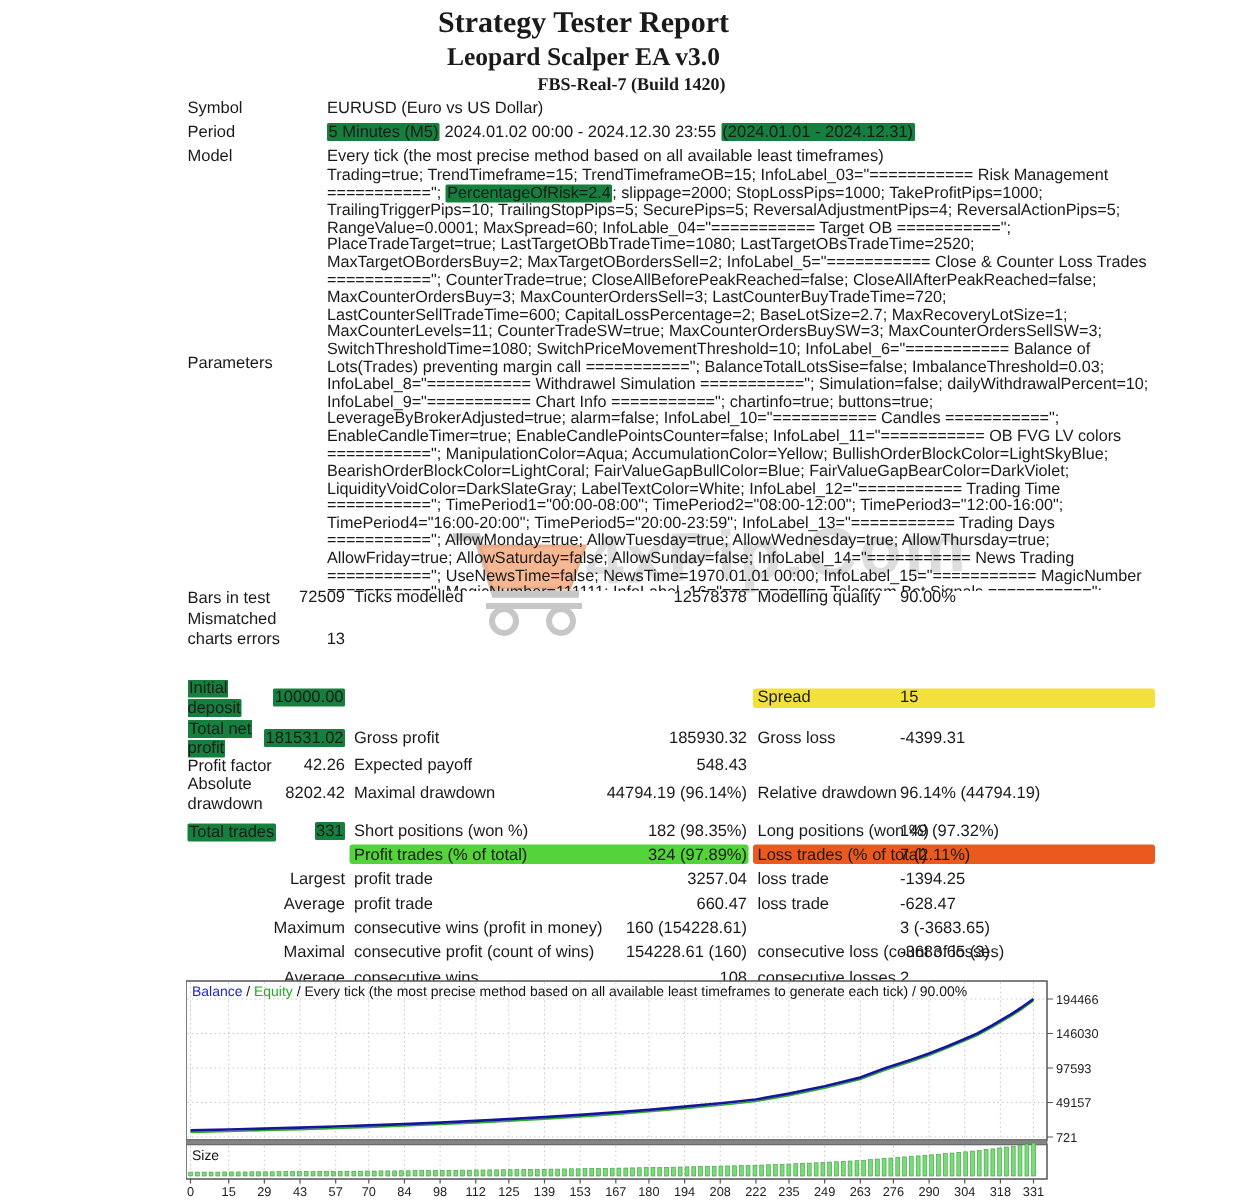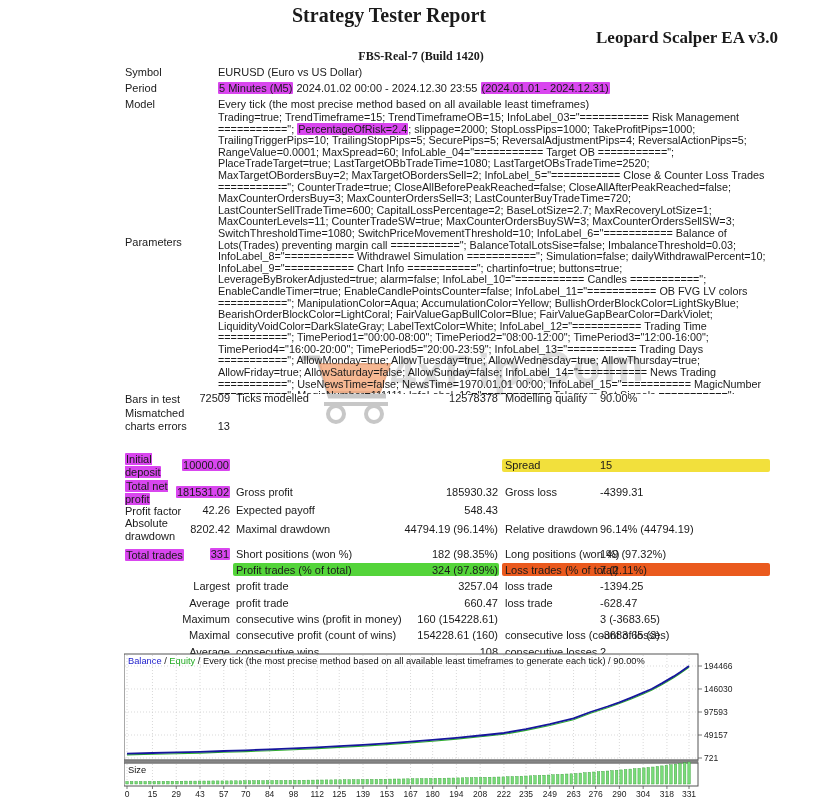--- a/index.html
+++ b/index.html
@@ -1,28 +1,28 @@
 <!DOCTYPE html>
 <html><head>
 <meta charset="utf-8">
 <style>
   html,body{margin:0;padding:0;background:#fff;}
   #page{position:relative;width:838px;height:800px;background:#ffffff;overflow:hidden;
         font-family:"Liberation Sans","DejaVu Sans",sans-serif;color:#1a1a1a;}
   
   .hdr{position:absolute;left:0;width:778px;text-align:center;font-family:"Liberation Serif","DejaVu Serif",serif;font-weight:bold;}
   #title{top:4px;font-size:20px;}
-  #ea-name{top:28px;font-size:17px;text-align:right;}
+  #ea-name{top:28px;font-size:17px;}
   #server{top:49px;font-size:12px;padding-left:32px;}
   
   .info-label{position:absolute;left:125px;font-size:11px;}
   .info-value{position:absolute;left:218px;font-size:11px;}
   #params-text{position:absolute;left:218px;top:112px;width:550px;height:282px;overflow:hidden;
                font-size:10.8px;line-height:11.6px;overflow-wrap:break-word;}
-  .hl-y{background:#d946ef;padding:0 1px;border-radius:1px;}
+  .hl-y{background:#15803d;padding:0 1px;border-radius:1px;}
   
   .srow{position:absolute;left:0;width:838px;}
   .c-l1{position:absolute;left:125px;top:3px;font-size:11px;line-height:13px;}
   .c-v1{position:absolute;left:130px;width:100px;top:0;bottom:0;display:flex;align-items:center;justify-content:flex-end;font-size:11px;}
   .c-l2{position:absolute;left:236px;width:172px;top:0;bottom:0;display:flex;align-items:center;font-size:11px;}
   .c-v2{position:absolute;left:400px;width:98px;top:0;bottom:0;display:flex;align-items:center;justify-content:flex-end;font-size:11px;}
   .c-l3{position:absolute;left:505px;width:210px;top:0;bottom:0;display:flex;align-items:center;font-size:11px;}
   .c-v3{position:absolute;left:600px;width:168px;top:0;bottom:0;display:flex;align-items:center;font-size:11px;}
   .band{position:absolute;height:13px;border-radius:2px;}
   .band2{left:233px;width:266px;}

